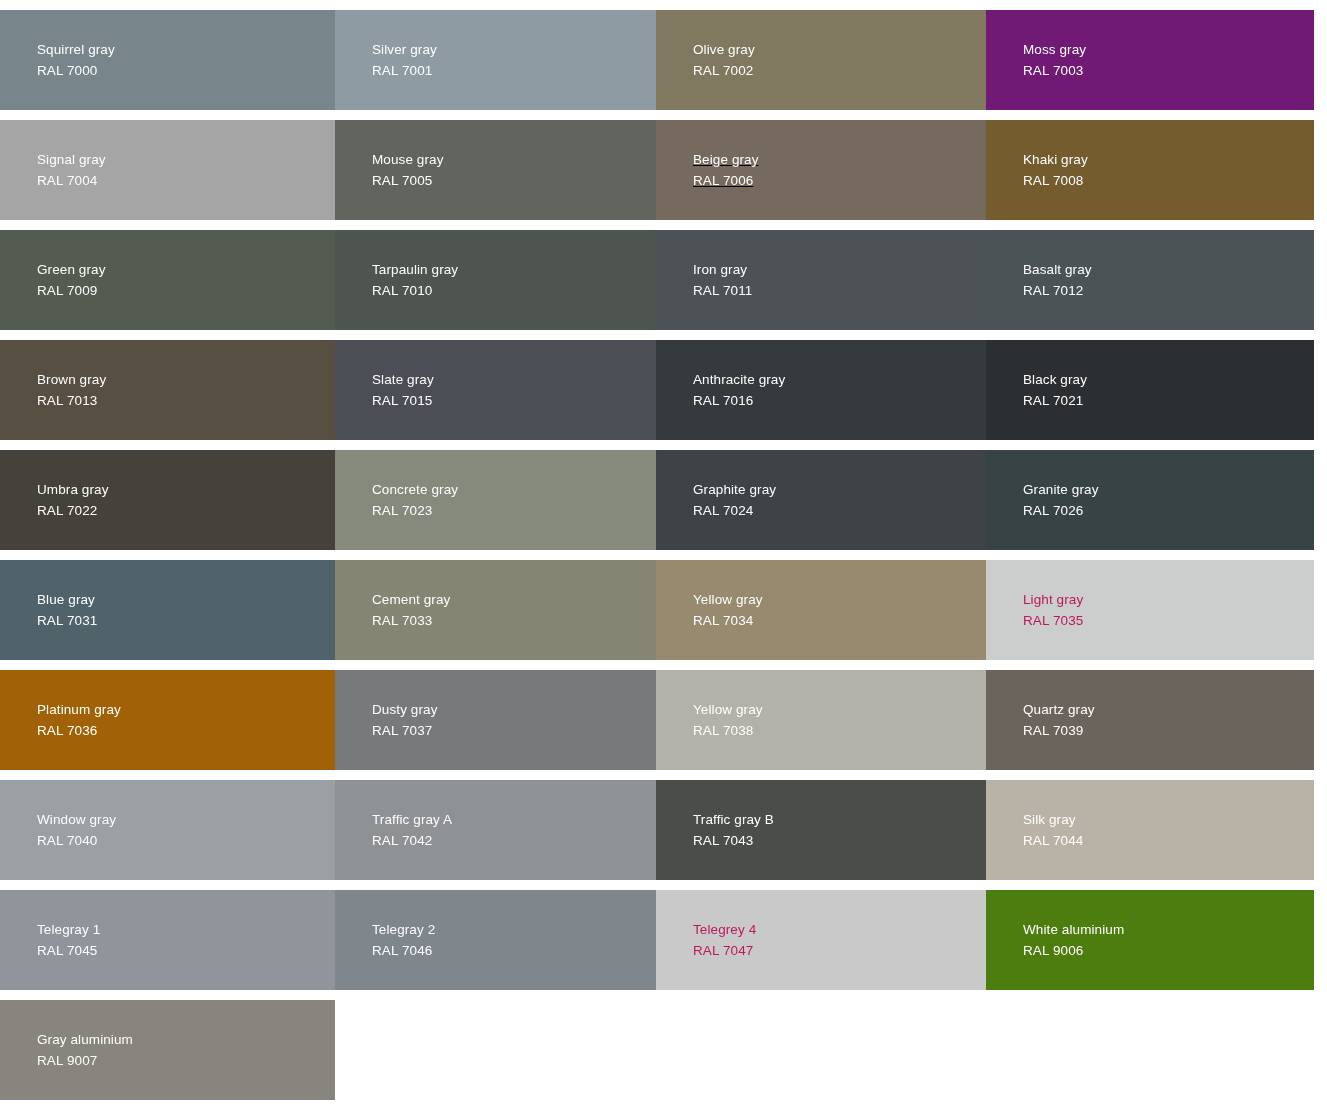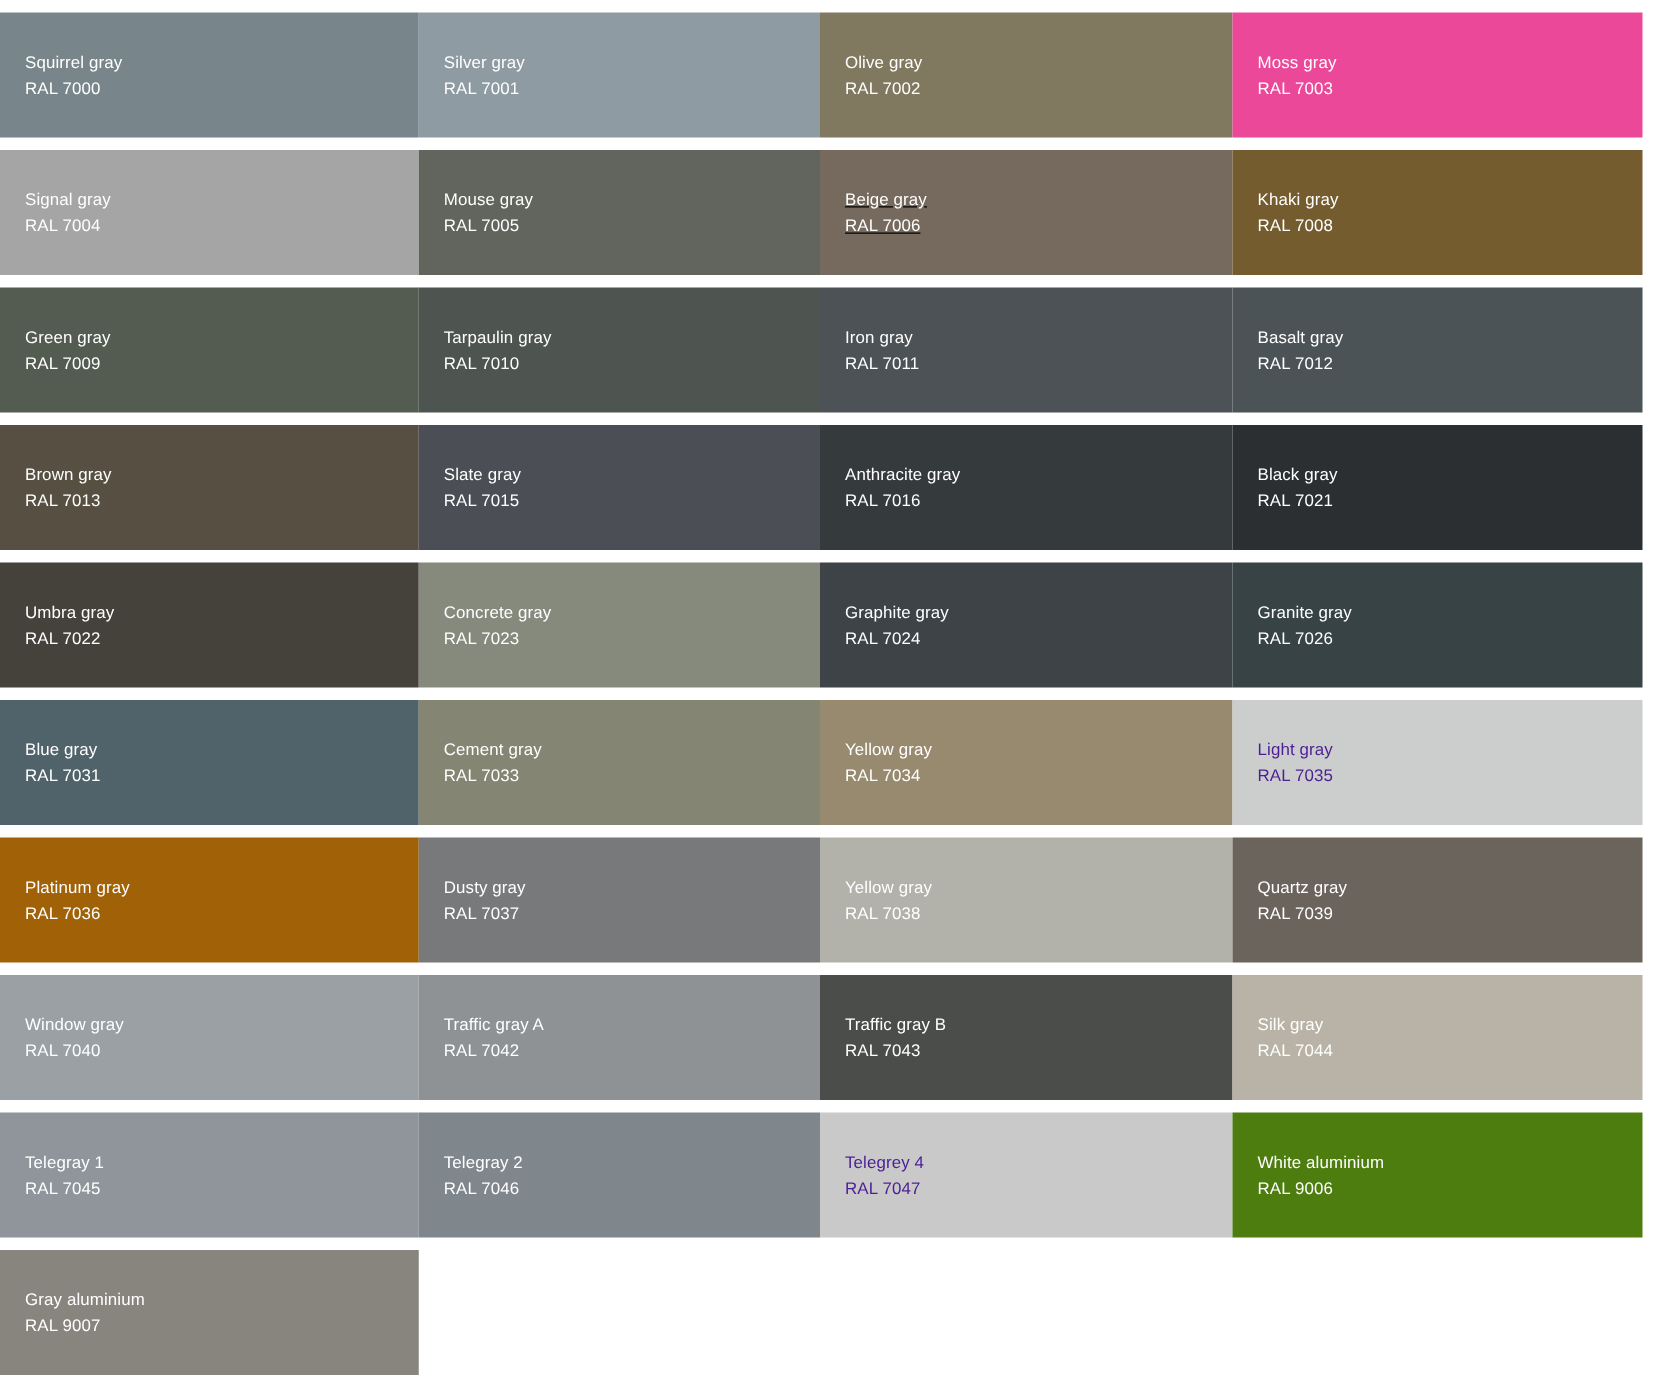--- a/index.html
+++ b/index.html
@@ -21,21 +21,21 @@
   .row {
     display: flex;
     width: 1322px;
     height: 100px;
     margin-bottom: 10px;
   }
   .swatch {
     height: 100px;
     position: relative;
     box-sizing: border-box;
-    padding-left: 20px;
+    padding-left: 37px;
     display: flex;
     flex-direction: column;
     justify-content: center;
   }
   .swatch.c0 { width: 335px; }
   .swatch.c1 { width: 321px; }
   .swatch.c2 { width: 330px; }
   .swatch.c3 { width: 328px; }
   .sw-name {
     font-size: 13.5px;
@@ -43,40 +43,40 @@
     letter-spacing: 0.1px;
     white-space: nowrap;
   }
   .sw-code {
     font-size: 13.5px;
     line-height: 21px;
     letter-spacing: 0.1px;
     white-space: nowrap;
   }
   .text-light .sw-name, .text-light .sw-code { color: #ffffff; }
-  .text-dark  .sw-name, .text-dark  .sw-code { color: #4c1d95; }
+  .text-dark  .sw-name, .text-dark  .sw-code { color: #be185d; }
 </style>
 </head>
 <body>
 
 <div id="chart">
     <div class="row">
       <div class="swatch c0 text-light" style="background: rgb(120, 134, 140);">
         <div class="sw-name">Squirrel gray</div>
         <div class="sw-code">RAL 7000</div>
       </div>
       <div class="swatch c1 text-light" style="background: rgb(143, 155, 162);">
         <div class="sw-name">Silver gray</div>
         <div class="sw-code">RAL 7001</div>
       </div>
       <div class="swatch c2 text-light" style="background: rgb(129, 120, 96);">
         <div class="sw-name">Olive gray</div>
         <div class="sw-code">RAL 7002</div>
       </div>
-      <div class="swatch c3 text-light" style="background: #ec4899;">
+      <div class="swatch c3 text-light" style="background: #701a75;">
         <div class="sw-name">Moss gray</div>
         <div class="sw-code">RAL 7003</div>
       </div>
     </div>
     <div class="row">
       <div class="swatch c0 text-light" style="background: rgb(165, 165, 165);">
         <div class="sw-name">Signal gray</div>
         <div class="sw-code">RAL 7004</div>
       </div>
       <div class="swatch c1 text-light" style="background: rgb(98, 101, 94);">

